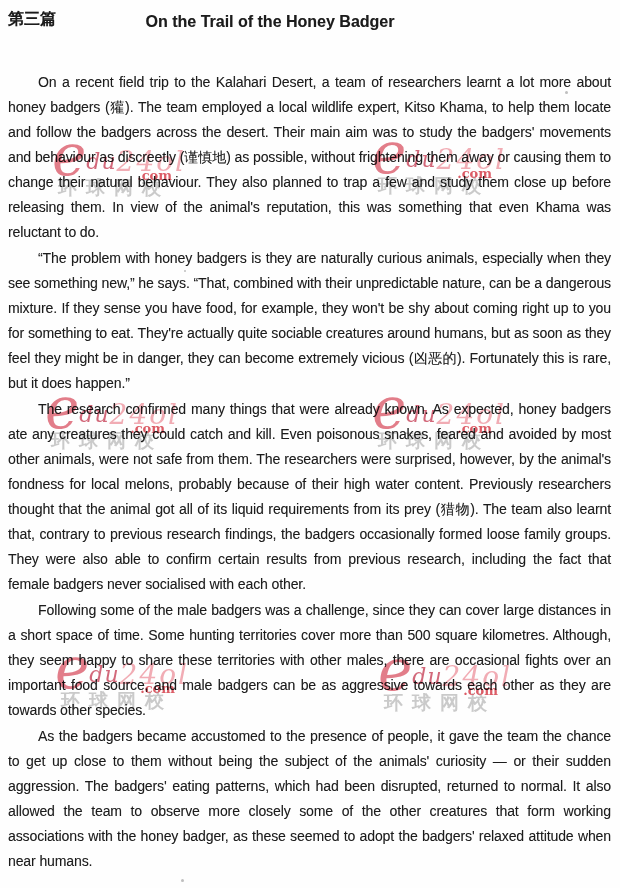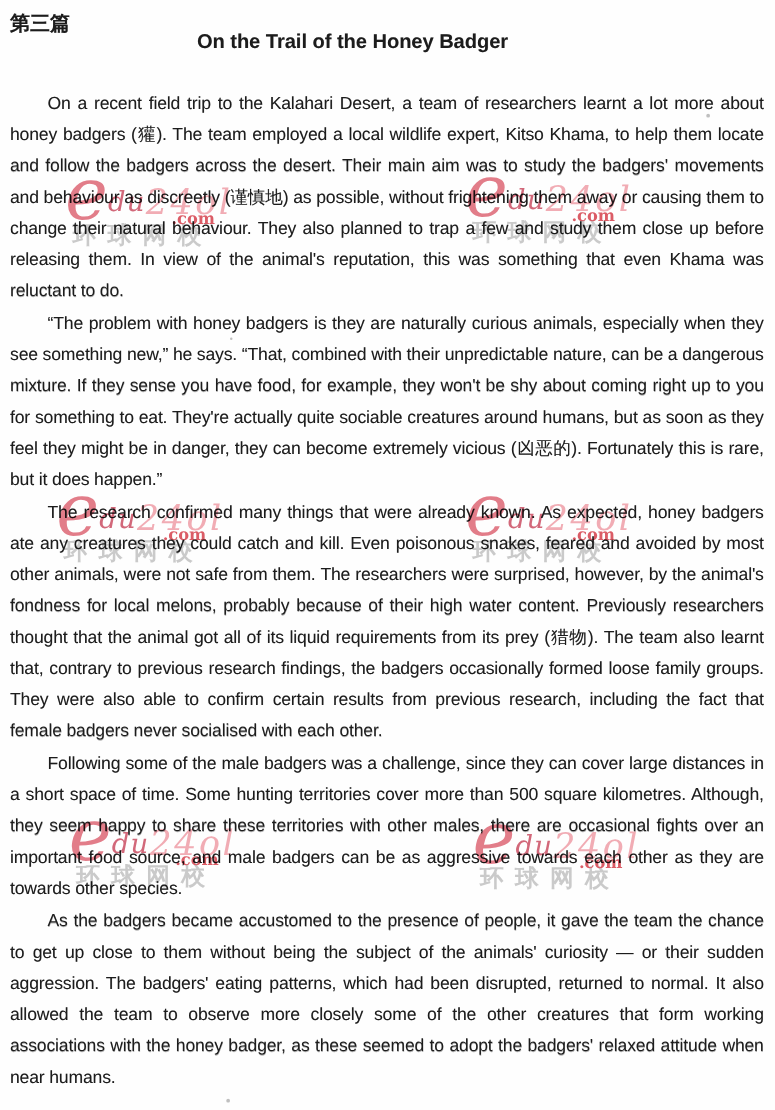--- a/index.html
+++ b/index.html
@@ -22,21 +22,21 @@
     top: 9px;
     font-size: 16px;
     font-weight: bold;
     text-shadow: 0.2px 0.2px 0 rgba(0,0,0,0.35);
   }
   .doc-title {
     position: absolute;
     left: 0;
     top: 9px;
     width: 532px;
-    margin: 16px;
+    margin: 4px;
     text-align: center;
     font-size: 16px;
     font-weight: bold;
     text-shadow: 0.2px 0.2px 0 rgba(0,0,0,0.35);
   }
 
   
   .content {
     position: absolute;
     left: 8px;

